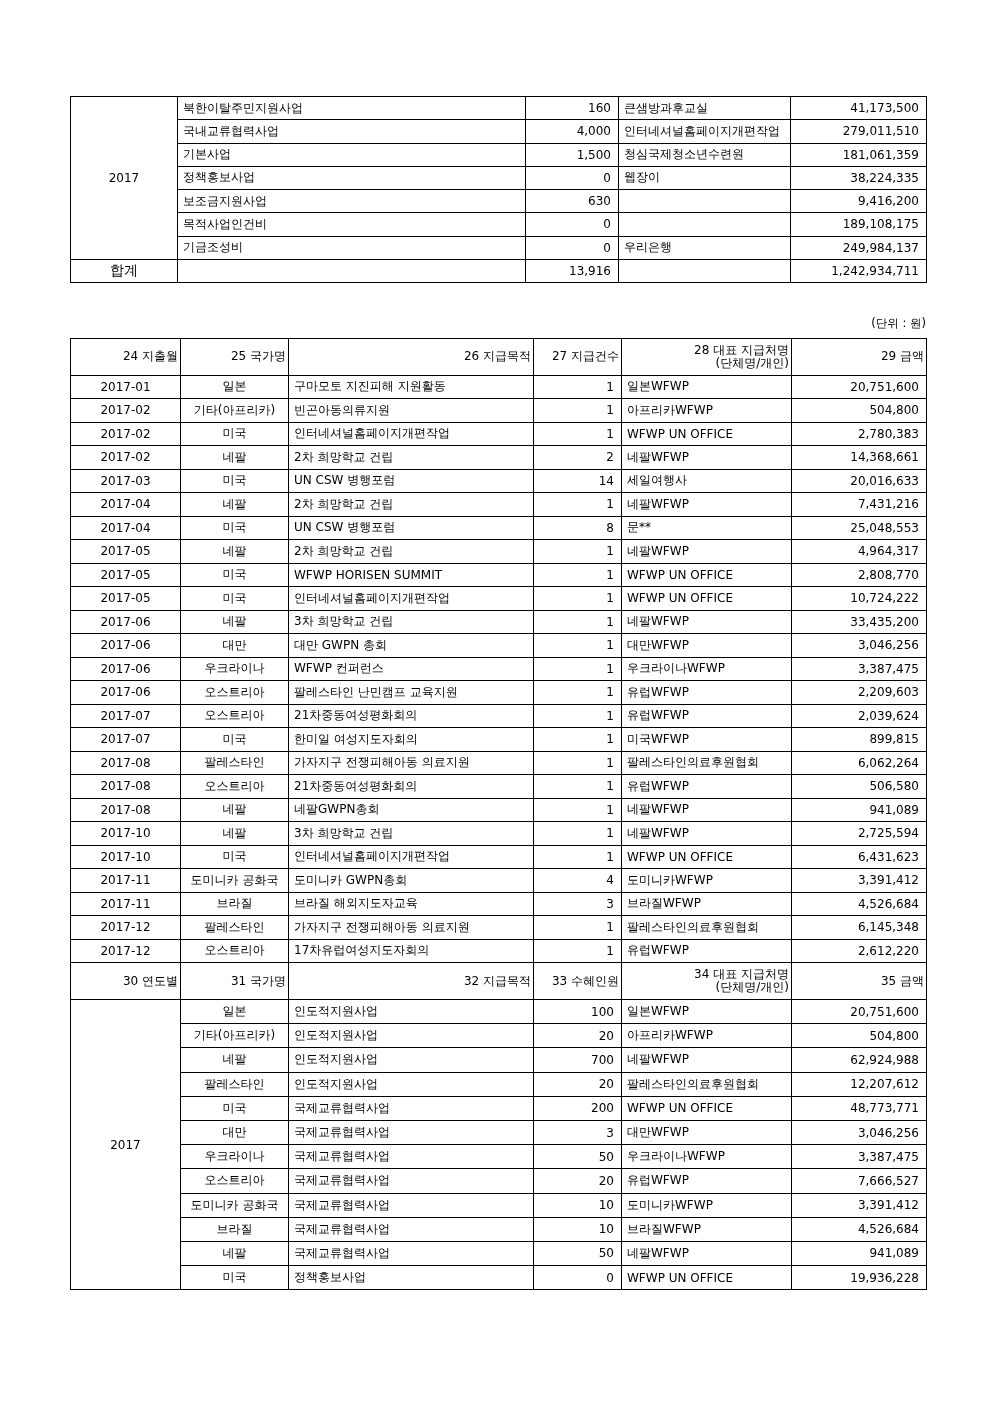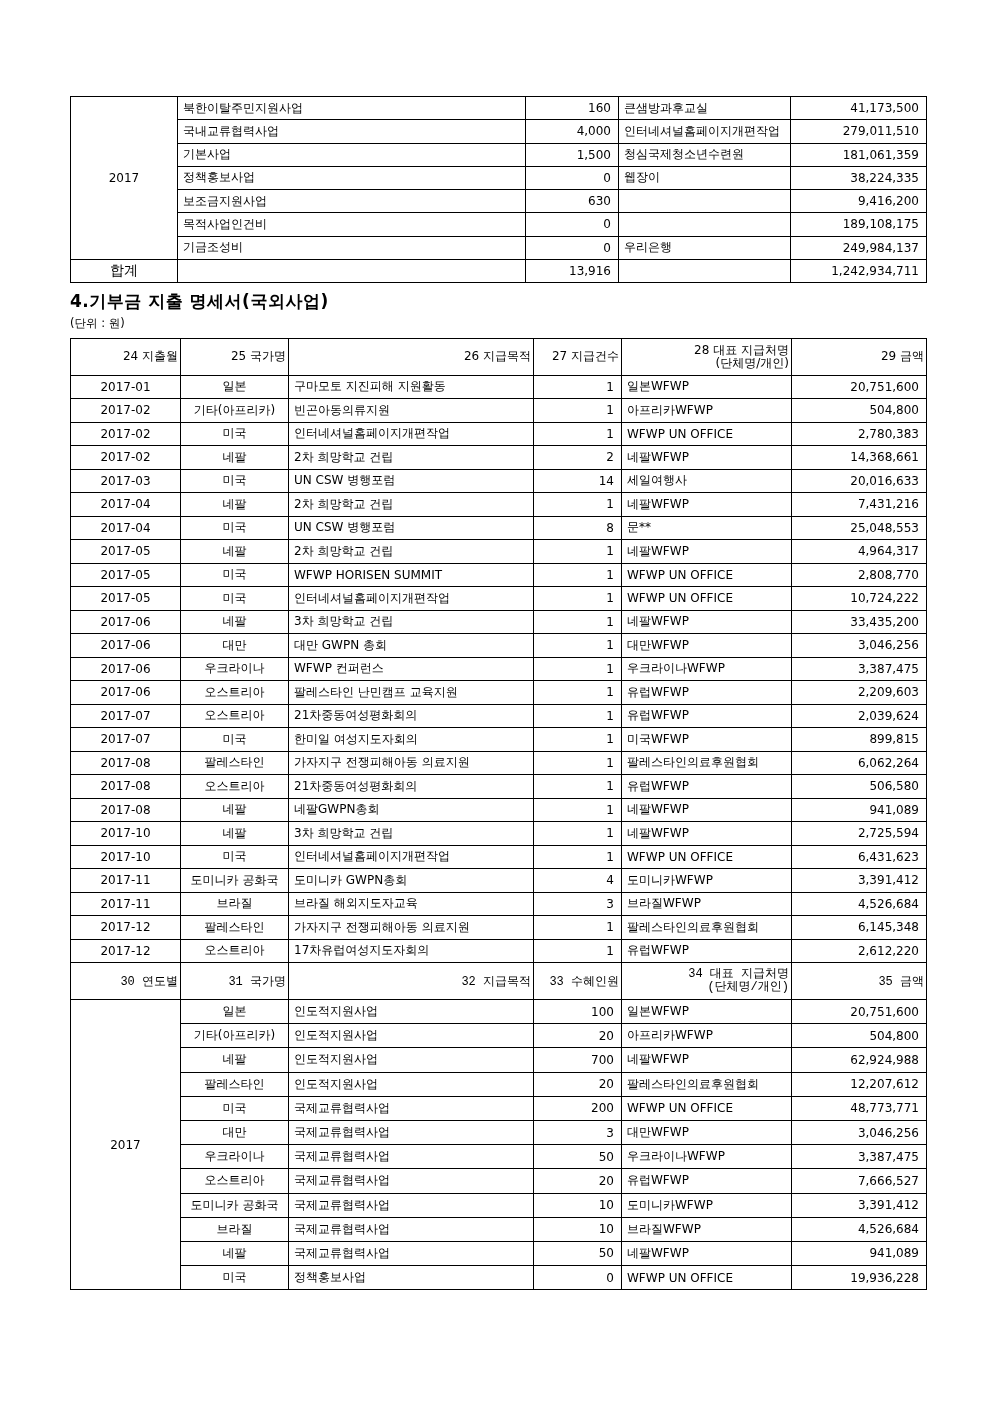--- a/index.html
+++ b/index.html
@@ -16,34 +16,34 @@
   .t td, .t th {
     border:1px solid #000; font-weight:normal; font-size:12px;
     overflow:hidden; white-space:nowrap; padding:0 2px; vertical-align:middle;
   }
   .t1 { top:96px; }
   .t1 tr { height:23.25px; }
   .t2 { top:338px; }
   .t2 tr.sec1 { height:23.5px;margin-left:20px; }
   .t2 tr.sec2 { height:24.2px; }
   .t2 tr.hdr  { height:36.5px; }
-  .t2 tr.hdr2 { height:37px;font-family:Liberation Mono, monospace; }
+  .t2 tr.hdr2 { height:37px; }
   .t th { text-align:right; }
   .t th div { line-height:13px; }
   td.c { text-align:center; }
   td.l { text-align:left; padding-left:5px; }
   td.r { text-align:right; padding-right:7px; }
   td.total-label { font-size:14px;margin-left:44px; }
   .section-title {
     position:absolute; left:70px; top:290px;
     font-size:17px; font-weight:bold; letter-spacing:0.5px;
   }
   .unit-label {
     position:absolute; left:70px; top:316px; width:856px;
-    font-size:11.5px;
+    text-align:right; font-size:11.5px;
   }
 </style>
 </head>
 <body>
 
 <div class="page">
 
   <table class="t t1">
     <colgroup>
       <col style="width:107px">
@@ -99,21 +99,20 @@
         <tr>
           <td class="c total-label">합계</td>
           <td class="l"></td>
           <td class="r">13,916</td>
           <td class="l"></td>
           <td class="r">1,242,934,711</td>
         </tr>
       </tbody>
   </table>
 
-  <div class="section-title">4.기부금 지출 명세서(국외사업)</div>
   <div class="unit-label">(단위 : 원)</div>
 
   <table class="t t2">
     <colgroup>
       <col style="width:110px">
         <col style="width:108px">
         <col style="width:245px">
       <col style="width:88px">
         <col style="width:170px">
         <col style="width:135px">

